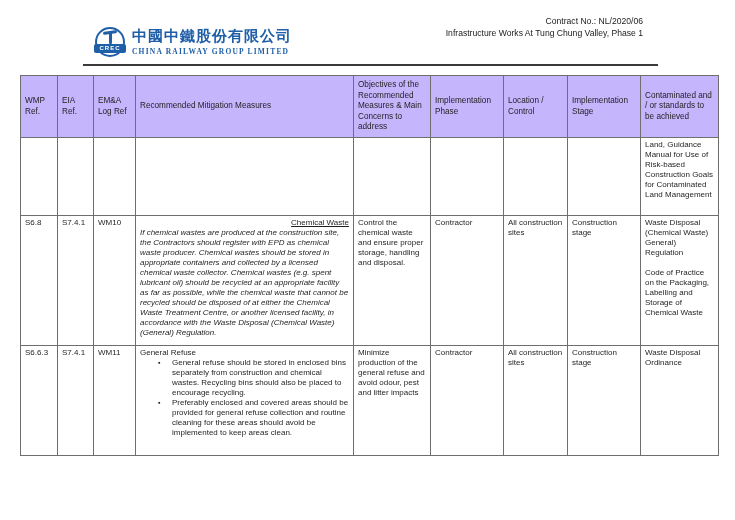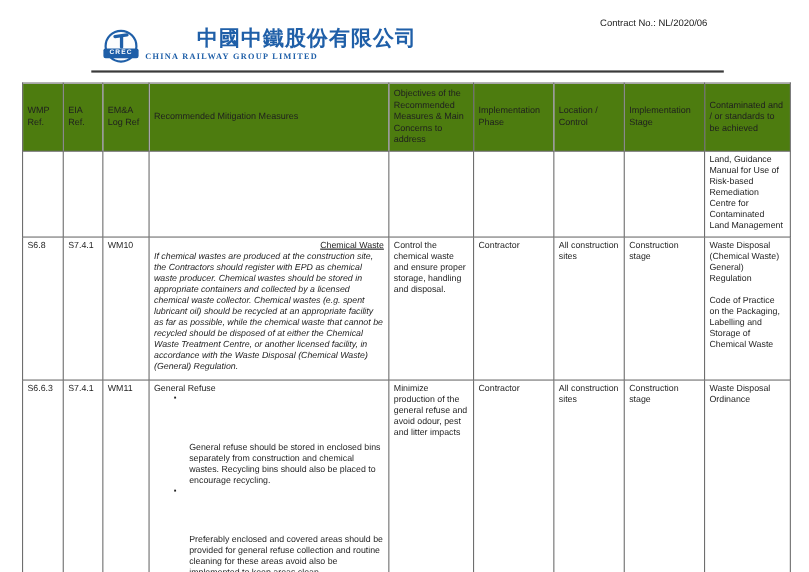--- a/index.html
+++ b/index.html
@@ -26,21 +26,21 @@
     content:""; position:absolute; left:6px; top:2px; width:14px; height:3px;
     background:#1f5fa8; border-radius:2px; transform:rotate(-8deg);
   }
   .emblem-band {
     position:absolute; left:-3px; right:-3px; top:15px; height:9px;
     background:#1f5fa8; color:#ffffff; font-size:6px; font-weight:bold;
     line-height:9px; text-align:center; letter-spacing:1px; border-radius:2px;
   }
   .logo-names { display:flex; flex-direction:column; }
   .logo-cn {
-    color:#1f5fa8; font-size:19px; font-weight:bold; letter-spacing:1px; line-height:17px;margin-left:47px;
+    color:#1f5fa8; font-size:15px; font-weight:bold; letter-spacing:1px; line-height:17px;
   }
   .logo-en {
     color:#1f5fa8; font-family:"Liberation Serif", serif; font-size:7.5px;
     font-weight:bold; letter-spacing:1.2px; line-height:10px; margin-top:3px;
   }
   .contract-info {
     position:absolute; right:92px; top:15px; text-align:right;
     font-size:8.6px; line-height:12px; color:#1a1a1a;
   }
   .header-rule {
@@ -51,49 +51,50 @@
   table.mit {
     position:absolute; left:20px; top:75px; width:698px;
     border-collapse:collapse; table-layout:fixed;
     font-size:8px; line-height:10px; color:#1f1f1f;
   }
   table.mit th, table.mit td {
     border:1px solid #6e6e6e; vertical-align:top;
     padding:2px 4px 2px 4px; overflow:hidden;
   }
   table.mit th {
-    background:#4d7c0f; font-weight:normal; text-align:left;
+    background:#c4b5fd; font-weight:normal; text-align:left;
     vertical-align:middle; font-size:8.2px; line-height:10.5px;
   }
   .measures-title { display:block; }
   .measures-title.underline { text-decoration:underline;text-align:right; }
   .measures-body { display:block;font-style:italic; }
   .req-p { margin:0 0 10px 0; }
   .req-p:last-child { margin-bottom:0; }
   .bullet-item { display:flex; margin-top:0; }
   .bullet-item .bullet-glyph { flex:0 0 auto; width:14px; margin-left:18px; font-size:7px; }
-  .bullet-item .bullet-text { flex:1 1 auto;margin-top:44px; }
+  .bullet-item .bullet-text { flex:1 1 auto; }
 </style>
 </head>
 <body>
 
 <div class="page">
 
   <div class="letterhead-logo">
     <div class="emblem">
       <div class="emblem-band">CREC</div>
     </div>
     <div class="logo-names">
       <span class="logo-cn">中國中鐵股份有限公司</span>
       <span class="logo-en">CHINA RAILWAY GROUP LIMITED</span>
     </div>
   </div>
 
   <div class="contract-info">
     <div>Contract No.: NL/2020/06</div>
+    <div>Infrastructure Works At Tung Chung Valley, Phase 1</div>
   </div>
 
   <div class="header-rule"></div>
 
   <table class="mit">
     <colgroup>
       <col style="width:37px">
         <col style="width:36px">
         <col style="width:42px">
       <col style="width:218px">
@@ -120,21 +121,21 @@
     <tr style="height:78px">
       <td></td>
       <td></td>
       <td></td>
       <td></td>
       <td></td>
       <td></td>
       <td></td>
       <td></td>
       <td>
-        <p class="req-p">Land, Guidance Manual for Use of Risk-based Remediation Centre for Contaminated Land Management</p>
+        <p class="req-p">Land, Guidance Manual for Use of Risk-based Construction Goals for Contaminated Land Management</p>
       </td>
     </tr>
 
     <tr style="height:130px">
       <td>S6.8</td>
       <td>S7.4.1</td>
       <td>WM10</td>
       <td>
         <span class="measures-title underline">Chemical Waste</span>
         <span class="measures-body">If chemical wastes are produced at the construction site, the Contractors should register with EPD as chemical waste producer. Chemical wastes should be stored in appropriate containers and collected by a licensed chemical waste collector. Chemical wastes (e.g. spent lubricant oil) should be recycled at an appropriate facility as far as possible, while the chemical waste that cannot be recycled should be disposed of at either the Chemical Waste Treatment Centre, or another licensed facility, in accordance with the Waste Disposal (Chemical Waste) (General) Regulation.</span>
@@ -154,21 +155,21 @@
       <td>S7.4.1</td>
       <td>WM11</td>
       <td>
         <span class="measures-title">General Refuse</span>
         <div class="bullet-item">
           <span class="bullet-glyph">▪</span>
           <span class="bullet-text">General refuse should be stored in enclosed bins separately from construction and chemical wastes. Recycling bins should also be placed to encourage recycling.</span>
         </div>
         <div class="bullet-item">
           <span class="bullet-glyph">▪</span>
-          <span class="bullet-text">Preferably enclosed and covered areas should be provided for general refuse collection and routine cleaning for these areas avoid also be implemented to keep areas clean.</span>
+          <span class="bullet-text">Preferably enclosed and covered areas should be provided for general refuse collection and routine cleaning for these areas should avoid be implemented to keep areas clean.</span>
         </div>
       </td>
       <td>Minimize production of the general refuse and avoid odour, pest and litter impacts</td>
       <td>Contractor</td>
       <td>All construction sites</td>
       <td>Construction stage</td>
       <td>
         <p class="req-p">Waste Disposal Ordinance</p>
       </td>
     </tr>

